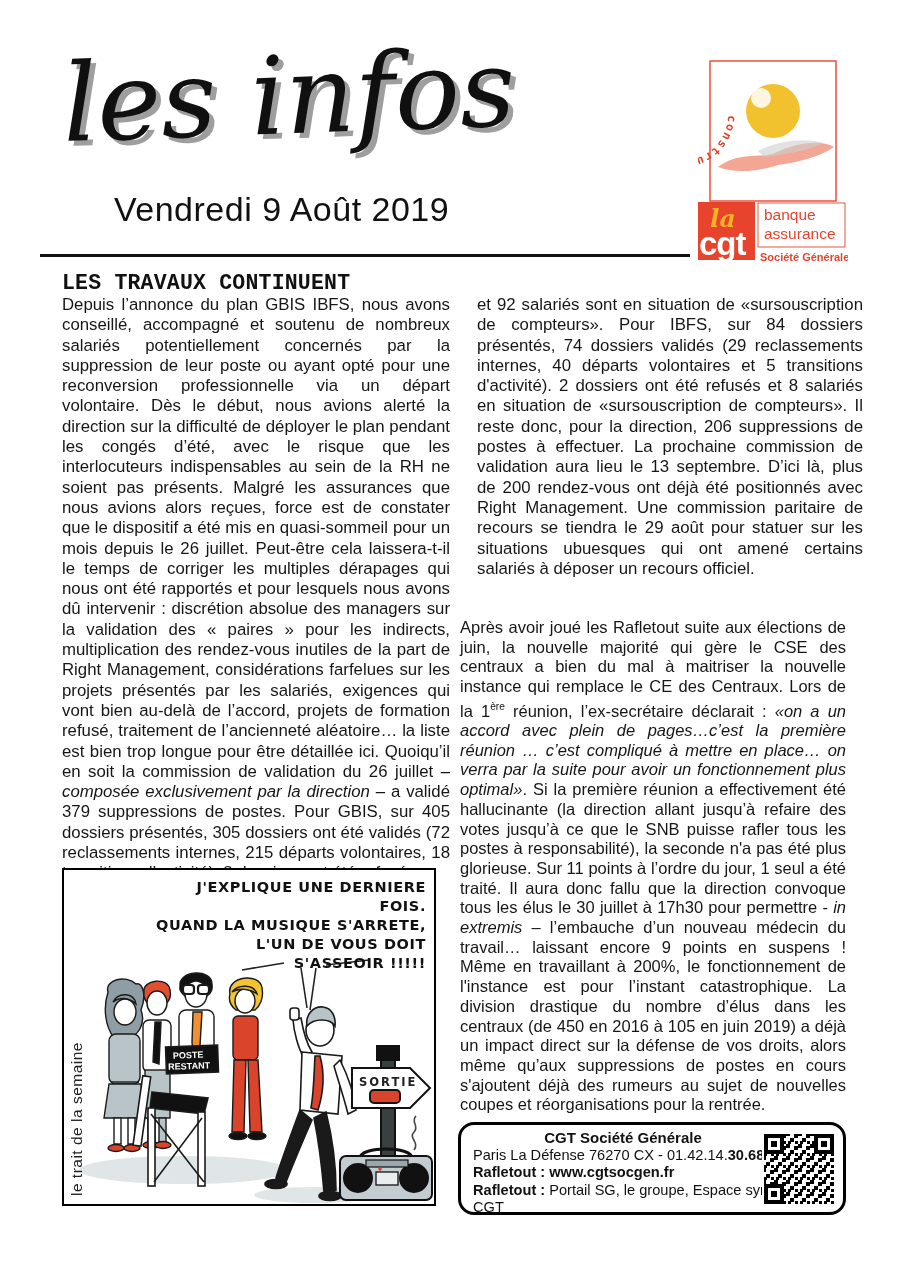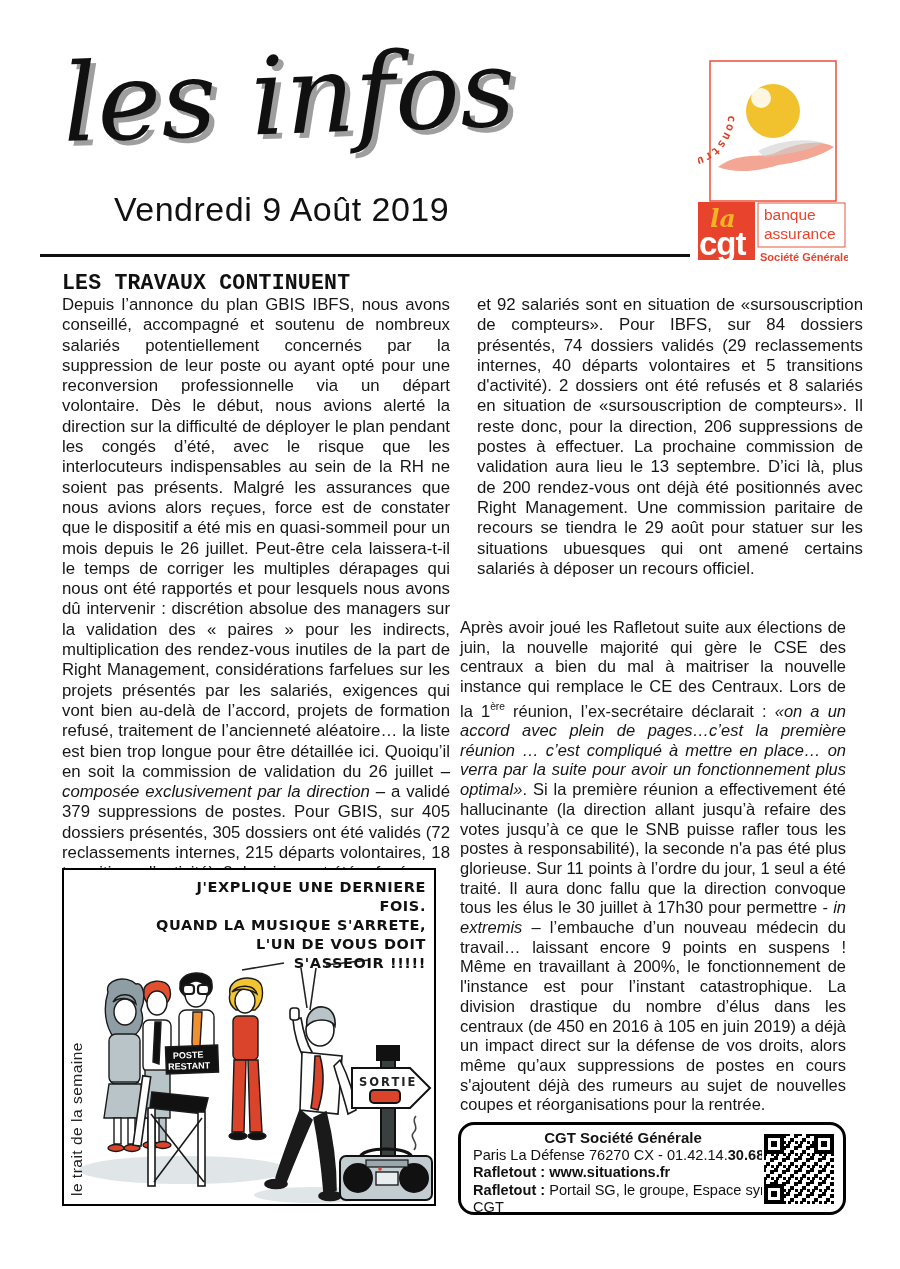--- a/index.html
+++ b/index.html
@@ -192,21 +192,21 @@
 FOIS.
 QUAND LA MUSIQUE S'ARRETE,
 L'UN DE VOUS DOIT
 S'ASSEOIR !!!!!</div>
     <div class="side-label">le trait de la semaine</div>
   </div>
 
   <div class="contact">
     <div class="org">CGT Société Générale</div>
     <div><span>Paris La Défense 76270 CX - 01.42.14.</span><b>30.68</b></div>
-    <div><b>Rafletout : </b><b>www.situations.fr</b></div>
+    <div><b>Rafletout : </b><b>www.cgtsocgen.fr</b></div>
     <div><b>Rafletout : </b><span>Portail SG, le groupe, Espace syndical, CGT</span></div>
     <svg class="qr" width="74" height="74" viewBox="0 0 74 74">
       <defs>
         <pattern id="qrp" width="12" height="12" patternUnits="userSpaceOnUse">
           <rect width="12" height="12" fill="#fff"></rect>
           <rect x="0" y="0" width="4" height="4" fill="#000"></rect>
           <rect x="8" y="2" width="4" height="4" fill="#000"></rect>
           <rect x="4" y="6" width="4" height="4" fill="#000"></rect>
           <rect x="9" y="9" width="3" height="3" fill="#000"></rect>
           <rect x="2" y="9" width="3" height="3" fill="#000"></rect>

